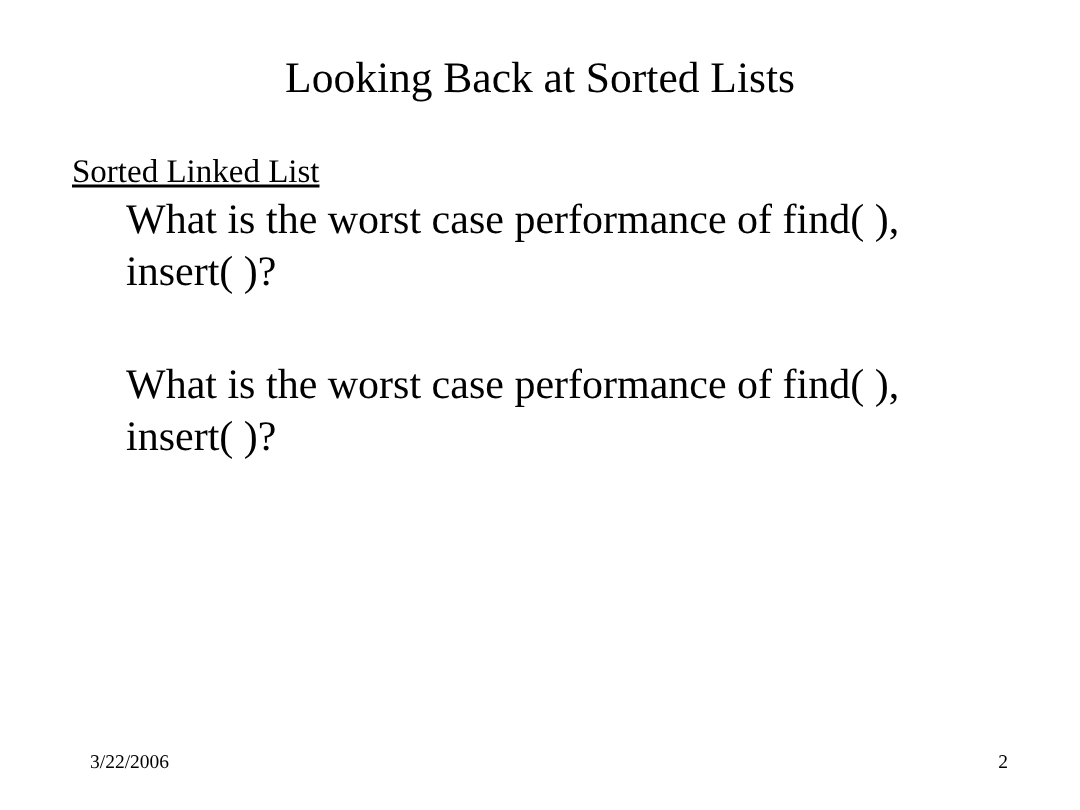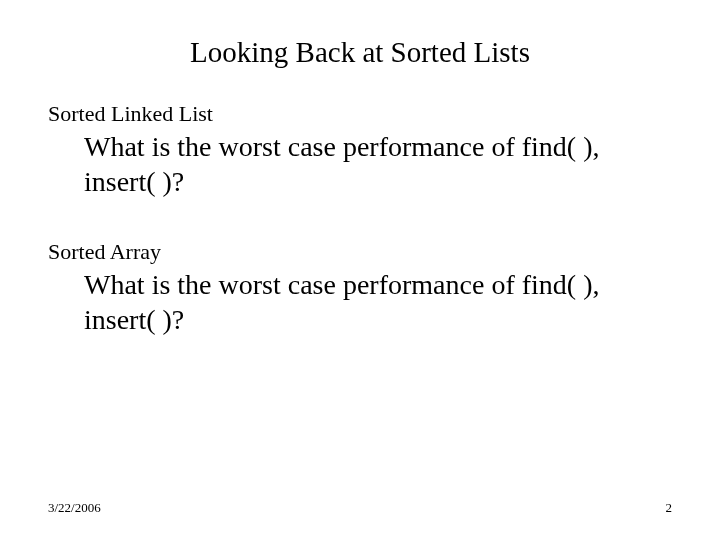--- a/index.html
+++ b/index.html
@@ -18,49 +18,49 @@
     }
     .title {
       text-align: center;
       font-size: 29px;
       font-weight: normal;
       margin-bottom: 32px;
       margin-top: 6px;
     }
     .section-heading {
       font-size: 22px;
+      text-decoration: underline;
       margin-bottom: 2px;
     }
     .section-body {
       font-size: 28px;
       margin-left: 36px;
       margin-bottom: 40px;
       line-height: 1.25;
     }
     .footer {
       position: absolute;
       bottom: 24px;
-      left: 48px;
+      left: 60px;
       right: 48px;
       display: flex;
       justify-content: space-between;
       font-size: 13px;
     }
   </style>
 </head>
 <body>
 
 <h1 class="title">Looking Back at Sorted Lists</h1>
 
 <div>
   <div class="section-heading">Sorted Linked List</div>
   <div class="section-body">What is the worst case performance of find( ), insert( )?</div>
 </div>
 
 <div>
-  <div class="section-heading">Sorted Array</div>
   <div class="section-body">What is the worst case performance of find( ), insert( )?</div>
 </div>
 
 <div class="footer">
   <span>3/22/2006</span>
   <span>2</span>
 </div>
 
 </body></html>

